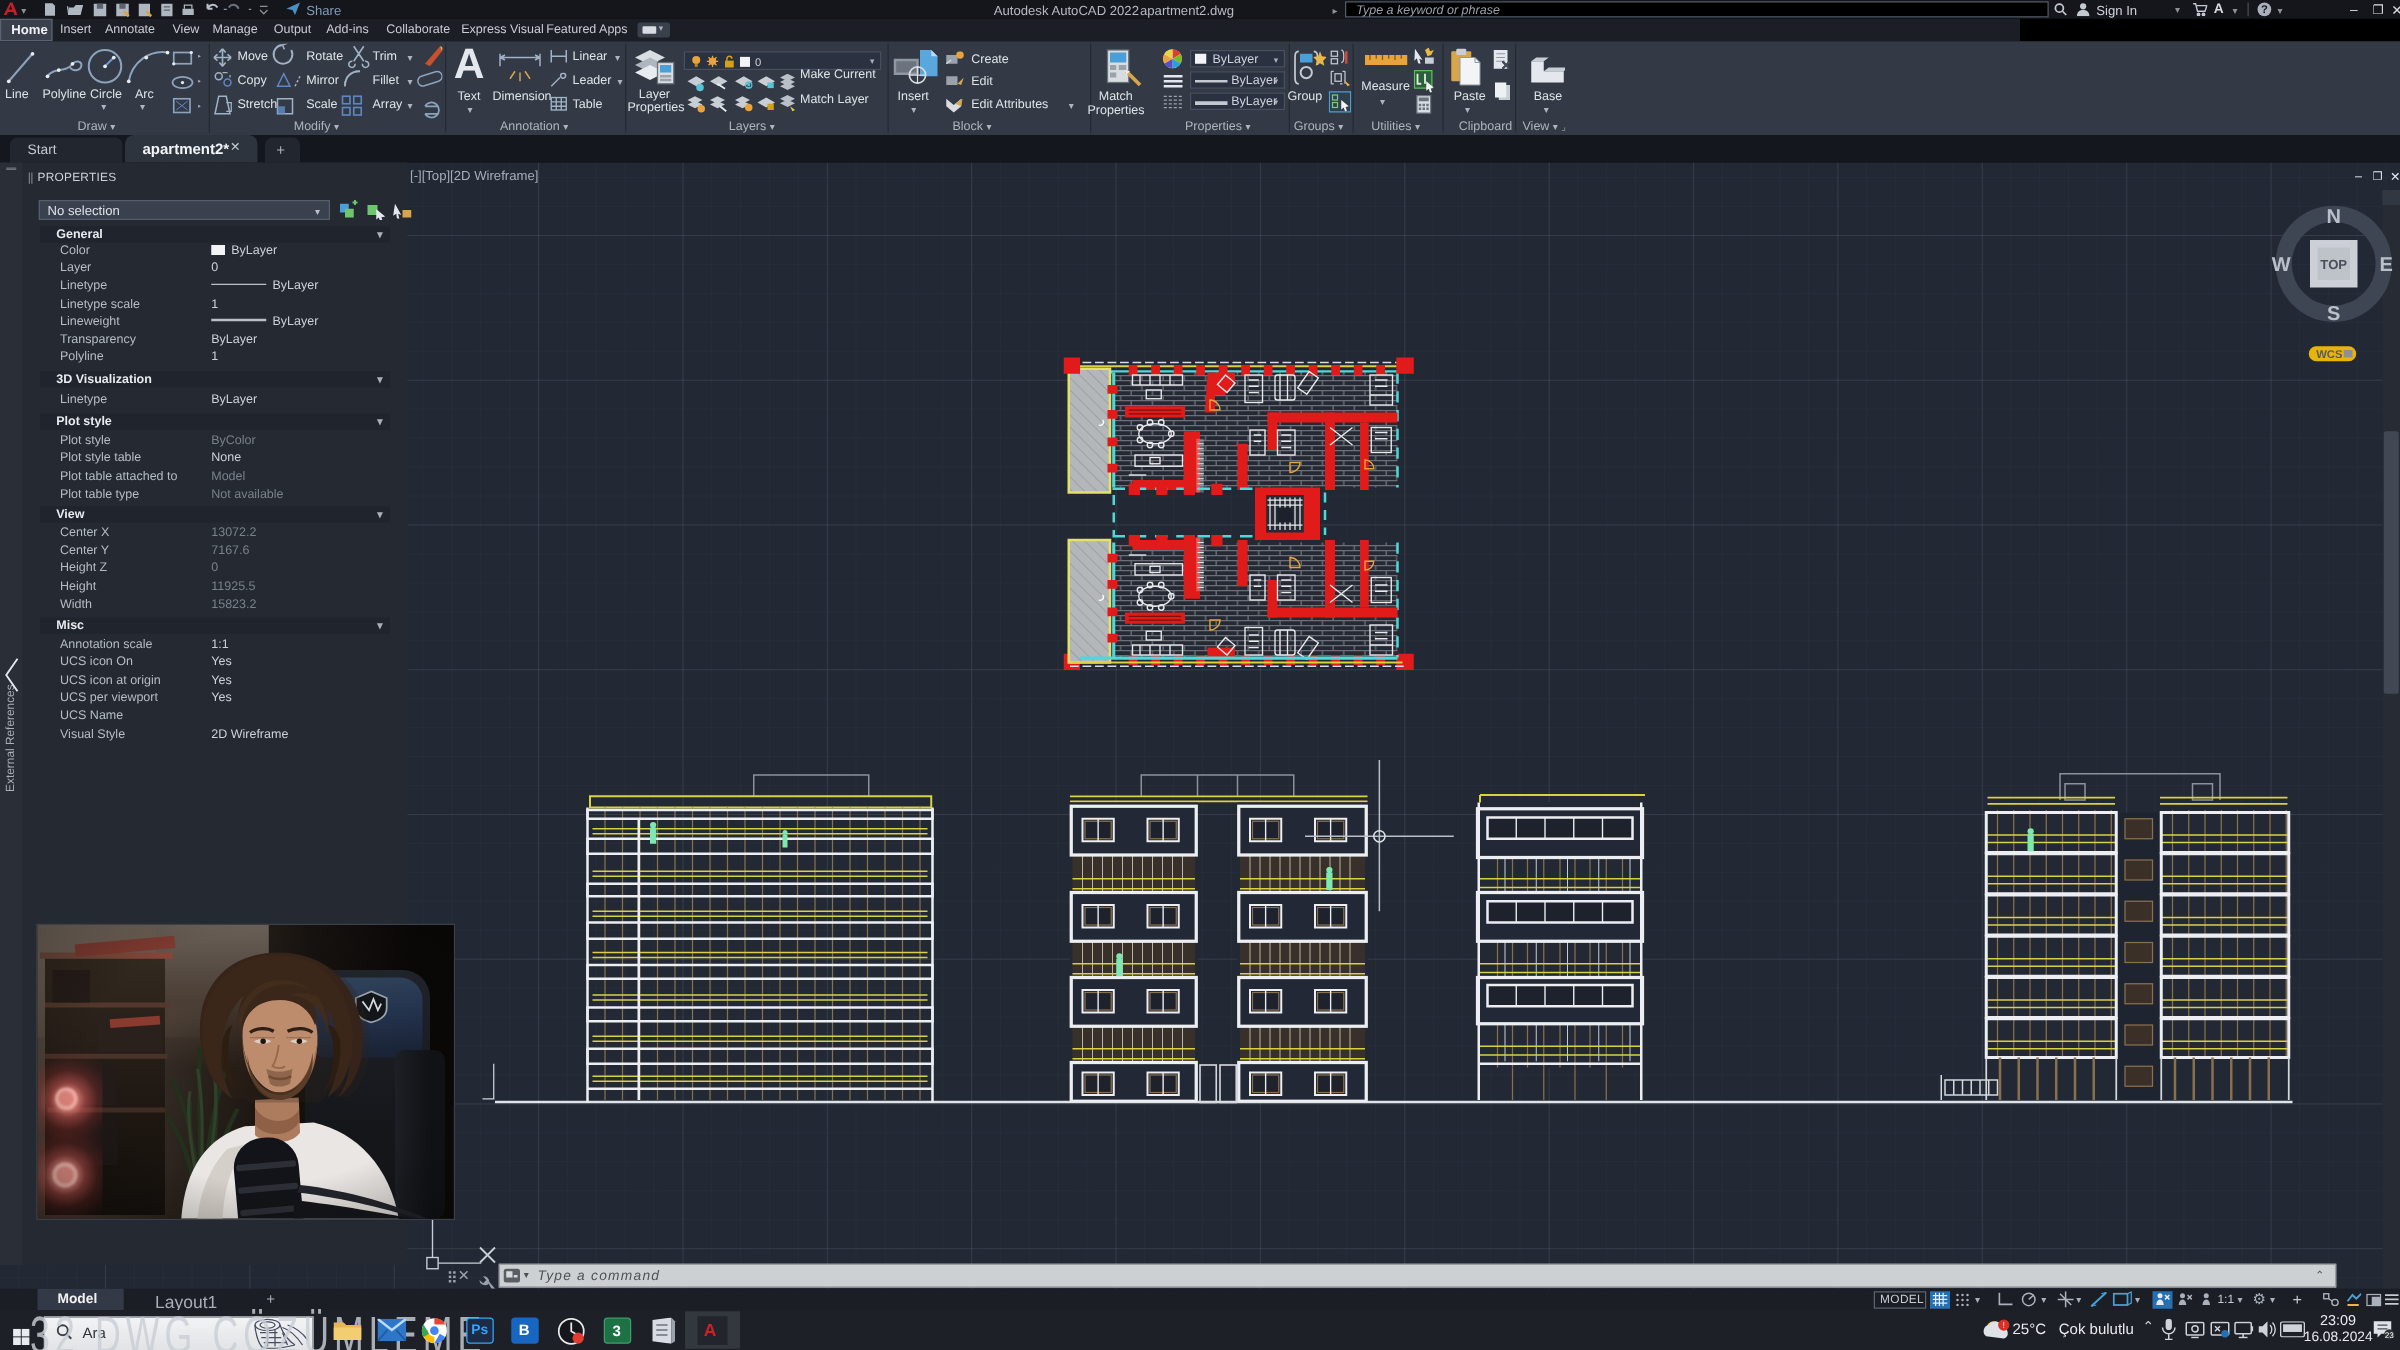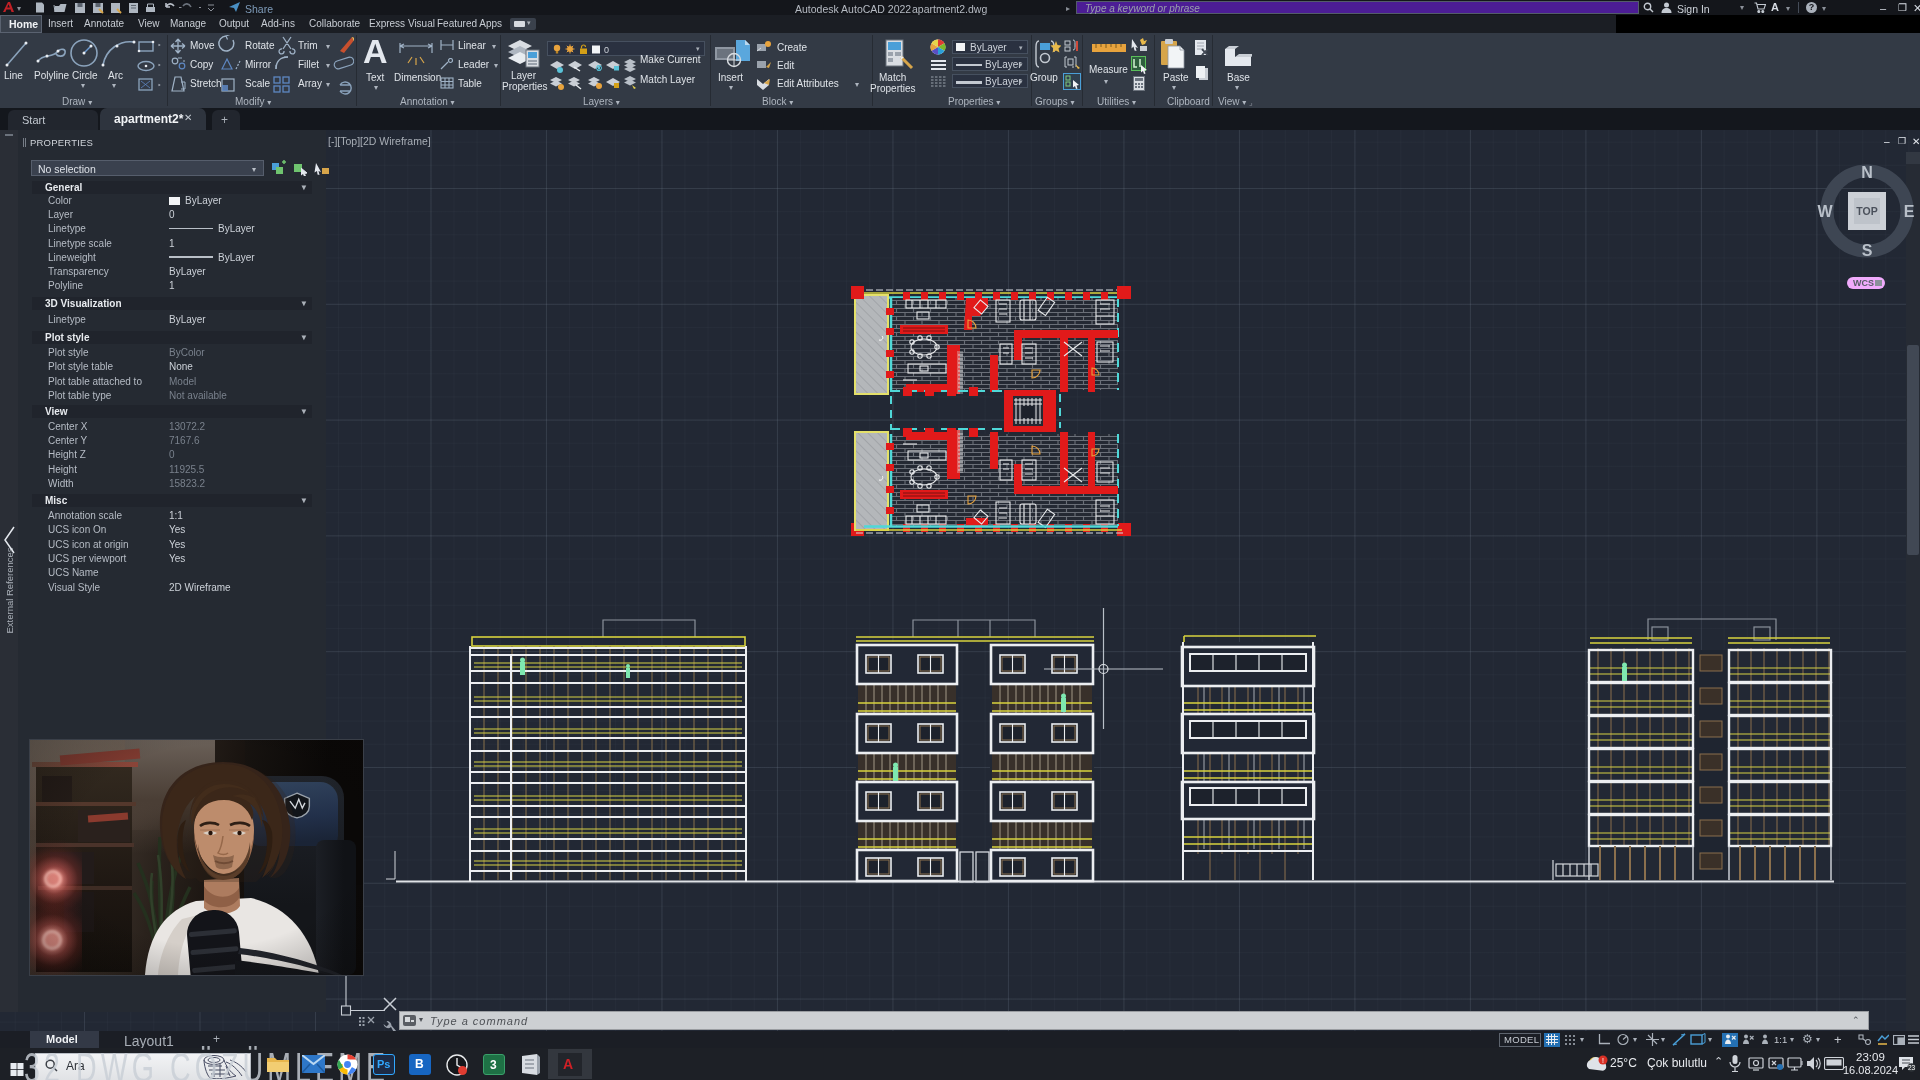--- a/index.html
+++ b/index.html
@@ -80,21 +80,21 @@
     <path d="M166 6.5 l2 0" stroke="#8b9099"></path>
     <path d="M175 4 h6 M175 7 l3 3 l3 -3" stroke="#8b9099" fill="none"></path>
   </svg>
   <svg class="abs" style="left:229px;top:2px;width:12px;height:11px" viewBox="0 0 12 11">
     <path d="M0 5 L11 0 L7 10 L5 6 Z" fill="#4a90c4"></path>
   </svg>
   <span class="abs" style="left:245px;top:3px;font-size:10.5px;color:#7f9cba">Share</span>
   <span class="abs" style="left:795px;top:3px;font-size:10.5px;color:#b5bac2">Autodesk AutoCAD 2022</span>
   <span class="abs" style="left:912px;top:3px;font-size:10.5px;color:#b5bac2">apartment2.dwg</span>
   <span class="abs" style="left:1066px;top:4px;font-size:8px;color:#8b9099">▸</span>
-  <div class="abs" style="left:1076px;top:1px;width:563px;height:13px;background:#4c1d95;border:1px solid #545c6a">
+  <div class="abs" style="left:1076px;top:1px;width:563px;height:13px;background:#000000;border:1px solid #545c6a">
     <span style="position:absolute;left:8px;top:1px;font-style:italic;font-size:10px;color:#9aa1ab">Type a keyword or phrase</span>
   </div>
   <svg class="abs" style="left:1643px;top:2px;width:11px;height:11px" viewBox="0 0 11 11" fill="none" stroke="#c3c9d1" stroke-width="1.4">
       <circle cx="4.5" cy="4.5" r="3.2"></circle>
       <path d="M7 7 l3 3"></path>
     </svg>
   <svg class="abs" style="left:1661px;top:2px;width:11px;height:11px" viewBox="0 0 11 11" fill="#c3c9d1">
       <circle cx="5.5" cy="3" r="2.5"></circle>
       <path d="M0.5 11 c0-3.5 2.2-5 5-5 s5 1.5 5 5 z"></path>
     </svg>
@@ -1061,21 +1061,21 @@
 <svg class="abs" style="left:1816px;top:160px;width:102px;height:102px;z-index:5" viewBox="0 0 102 102">
   <circle cx="51" cy="51" r="40" fill="none" stroke="#3e4653" stroke-width="13"></circle>
   <text x="51" y="18" font-size="16" font-weight="bold" fill="#b9c0c9" text-anchor="middle" font-family="Liberation Sans">N</text>
   <text x="9" y="57" font-size="16" font-weight="bold" fill="#b9c0c9" text-anchor="middle" font-family="Liberation Sans">W</text>
   <text x="93" y="57" font-size="16" font-weight="bold" fill="#b9c0c9" text-anchor="middle" font-family="Liberation Sans">E</text>
   <text x="51" y="96" font-size="16" font-weight="bold" fill="#b9c0c9" text-anchor="middle" font-family="Liberation Sans">S</text>
   <rect x="32" y="32" width="38" height="38" fill="#ccd0d6"></rect>
   <rect x="38" y="38" width="26" height="26" fill="#bec3ca"></rect>
   <text x="51" y="55" font-size="10.5" font-weight="bold" fill="#4a505b" text-anchor="middle" font-family="Liberation Sans">TOP</text>
 </svg>
-<div class="abs" style="left:1847px;top:277px;width:38px;height:12px;background:#f0abfc;border-radius:6px;">
+<div class="abs" style="left:1847px;top:277px;width:38px;height:12px;background:#eab308;border-radius:6px;">
   <span class="abs" style="left:6px;top:1px;font-size:9px;font-weight:bold;color:#555c66">WCS</span>
   <span class="abs" style="left:28px;top:3px;width:7px;height:6px;background:#8a9199;display:block"></span>
 </div>
 
 <div class="abs" style="left:1906px;top:152px;width:14px;height:879px;background:#262b34"></div>
 <div class="abs" style="left:1907px;top:345px;width:12px;height:210px;background:#414854;border-radius:2px"></div>
 <div class="abs" style="left:1906px;top:152px;width:14px;height:12px;background:#323842"></div>
 
 <svg class="abs" style="left:330px;top:940px;width:80px;height:91px" viewBox="0 0 80 91">
   <g stroke="#c9ced5" stroke-width="1.1" fill="none">

